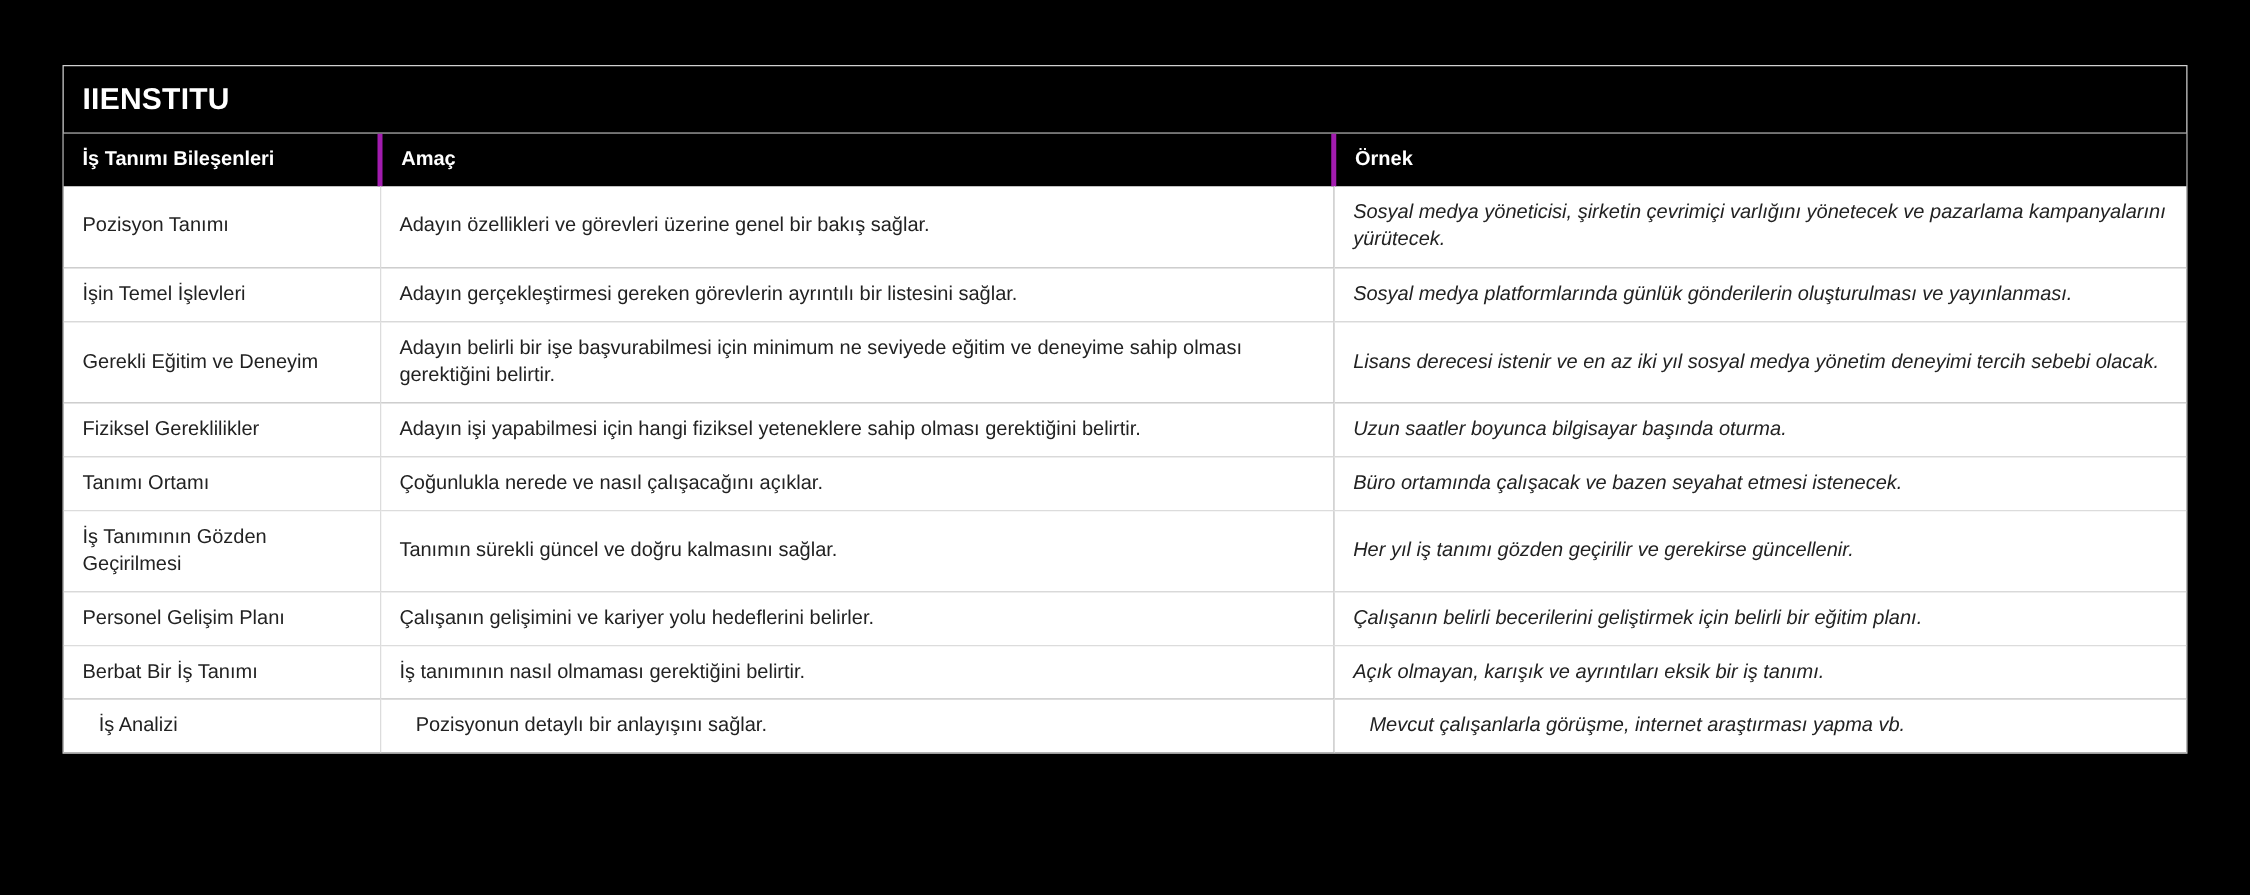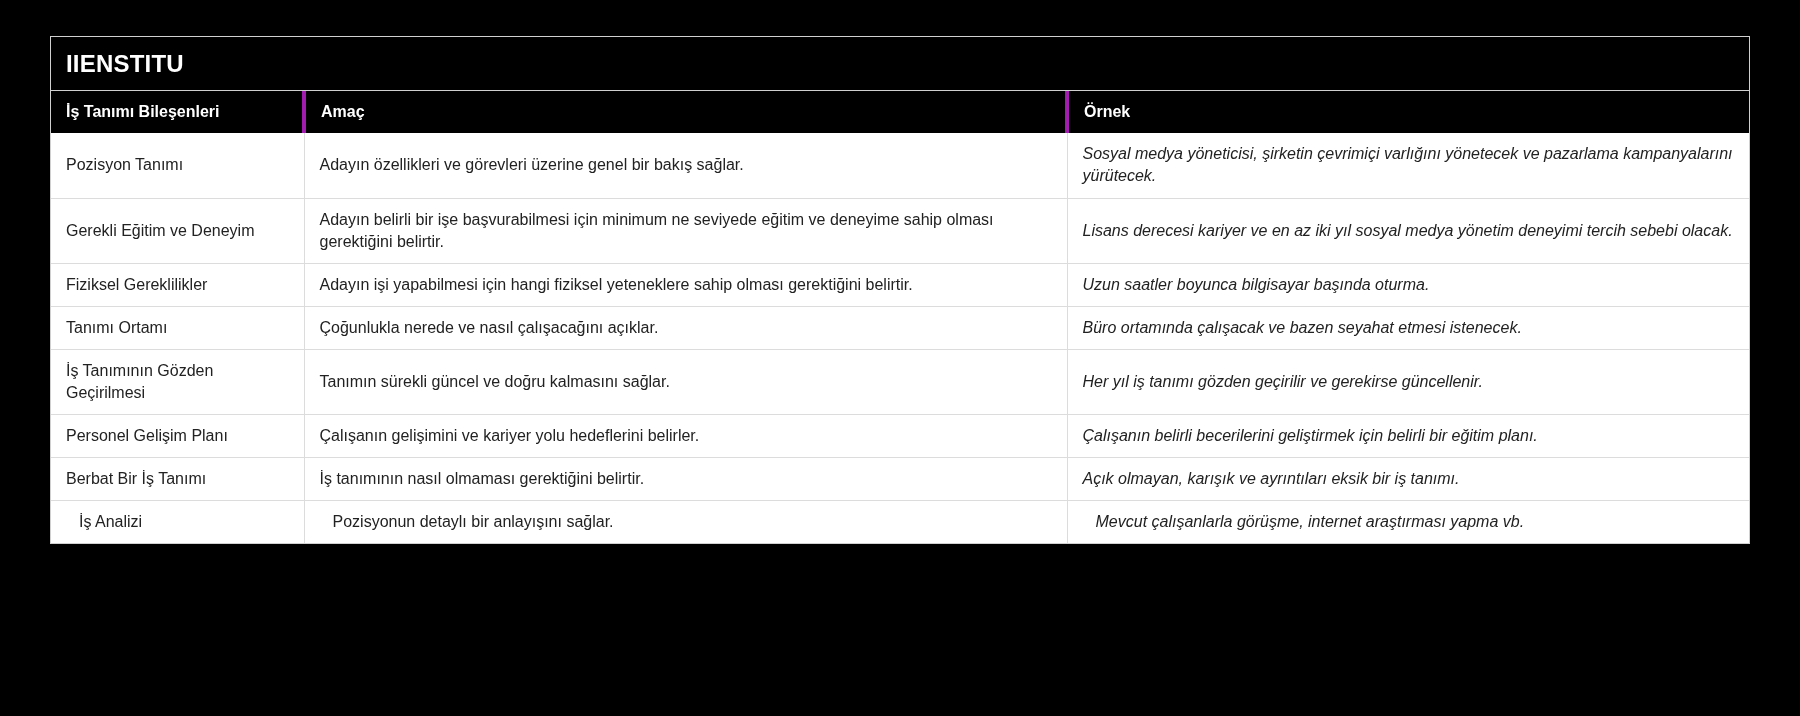--- a/index.html
+++ b/index.html
@@ -10,21 +10,21 @@
     body {
       width: 1800px;
       height: 716px;
       position: relative;
       overflow: hidden;
       font-family: "Liberation Sans", "DejaVu Sans", sans-serif;
     }
     .table-wrap {
       position: absolute;
       left: 50px;
-      top: 36px;
+      top: 52px;
       width: 1700px;
       border: 1px solid #d0d0d0;
       box-sizing: border-box;
       background: #000;
     }
     .title-bar {
       height: 54px;
       box-sizing: border-box;
       padding: 0 15px;
       display: flex;
@@ -88,24 +88,29 @@
         <th>Amaç</th>
         <th>Örnek</th>
       </tr>
     </thead>
     <tbody>
       <tr class="double">
         <td>Pozisyon Tanımı</td>
         <td>Adayın özellikleri ve görevleri üzerine genel bir bakış sağlar.</td>
         <td>Sosyal medya yöneticisi, şirketin çevrimiçi varlığını yönetecek ve pazarlama kampanyalarını yürütecek.</td>
       </tr>
+      <tr class="single">
+        <td>İşin Temel İşlevleri</td>
+        <td>Adayın gerçekleştirmesi gereken görevlerin ayrıntılı bir listesini sağlar.</td>
+        <td>Sosyal medya platformlarında günlük gönderilerin oluşturulması ve yayınlanması.</td>
+      </tr>
       <tr class="double">
         <td>Gerekli Eğitim ve Deneyim</td>
         <td>Adayın belirli bir işe başvurabilmesi için minimum ne seviyede eğitim ve deneyime sahip olması gerektiğini belirtir.</td>
-        <td>Lisans derecesi kariyer ve en az iki yıl sosyal medya yönetim deneyimi tercih sebebi olacak.</td>
+        <td>Lisans derecesi istenir ve en az iki yıl sosyal medya yönetim deneyimi tercih sebebi olacak.</td>
       </tr>
       <tr class="single">
         <td>Fiziksel Gereklilikler</td>
         <td>Adayın işi yapabilmesi için hangi fiziksel yeteneklere sahip olması gerektiğini belirtir.</td>
         <td>Uzun saatler boyunca bilgisayar başında oturma.</td>
       </tr>
       <tr class="single">
         <td>Tanımı Ortamı</td>
         <td>Çoğunlukla nerede ve nasıl çalışacağını açıklar.</td>
         <td>Büro ortamında çalışacak ve bazen seyahat etmesi istenecek.</td>

